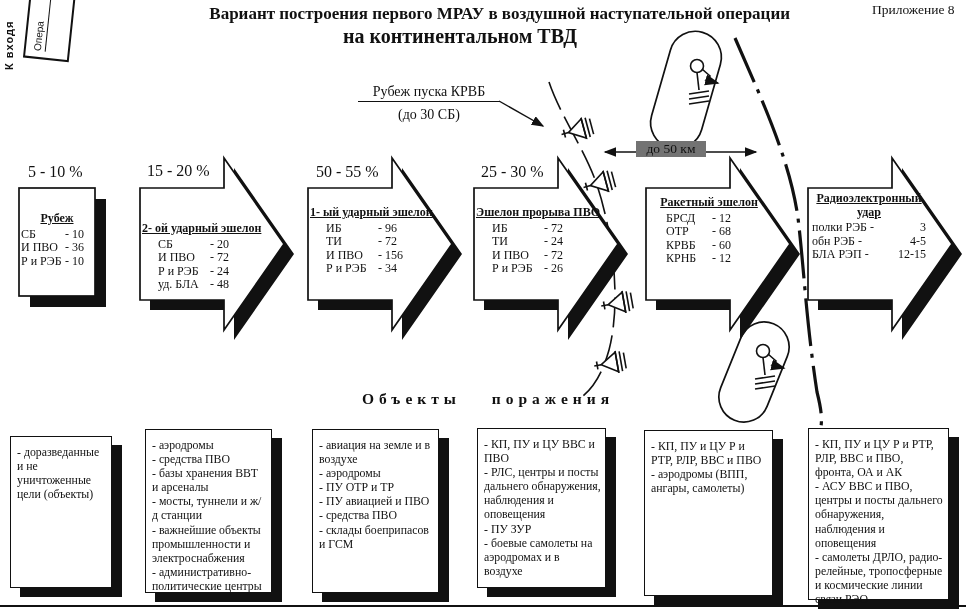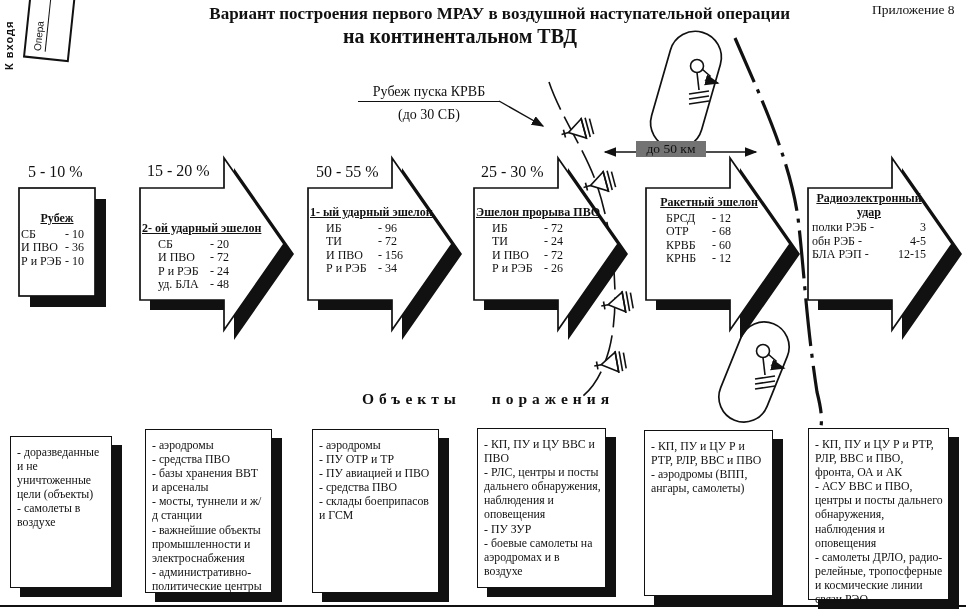--- a/index.html
+++ b/index.html
@@ -231,31 +231,31 @@
     <div class="row">
         <span class="lb">БЛА РЭП -</span>
         <span class="vl">12-15</span>
       </div>
   </div>
 
   <div class="abs section-title">Объекты поражения</div>
 
   <div class="abs tbox" style="left:10px;top:436px;width:102px;height:152px;">
     <div>- доразведанные и не уничтоженные цели (объекты)</div>
-    <div>- самолеты в воздухе</div>
   </div>
   <div class="abs tbox" style="left:145px;top:429px;width:127px;height:164px;">
     <div>- аэродромы</div>
     <div>- средства ПВО</div>
     <div>- базы хранения ВВТ и арсеналы</div>
     <div>- мосты, туннели и ж/д станции</div>
     <div>- важнейшие объекты промышленности и электроснабжения</div>
     <div>- административно-политические центры</div>
   </div>
   <div class="abs tbox" style="left:312px;top:429px;width:127px;height:164px;">
+    <div>- авиация на земле и в воздухе</div>
     <div>- аэродромы</div>
     <div>- ПУ ОТР и ТР</div>
     <div>- ПУ авиацией и ПВО</div>
     <div>- средства ПВО</div>
     <div>- склады боеприпасов и ГСМ</div>
   </div>
   <div class="abs tbox" style="left:477px;top:428px;width:129px;height:160px;">
     <div>- КП, ПУ и ЦУ ВВС и ПВО</div>
     <div>- РЛС, центры и посты дальнего обнаружения, наблюдения и оповещения</div>
     <div>- ПУ ЗУР</div>

